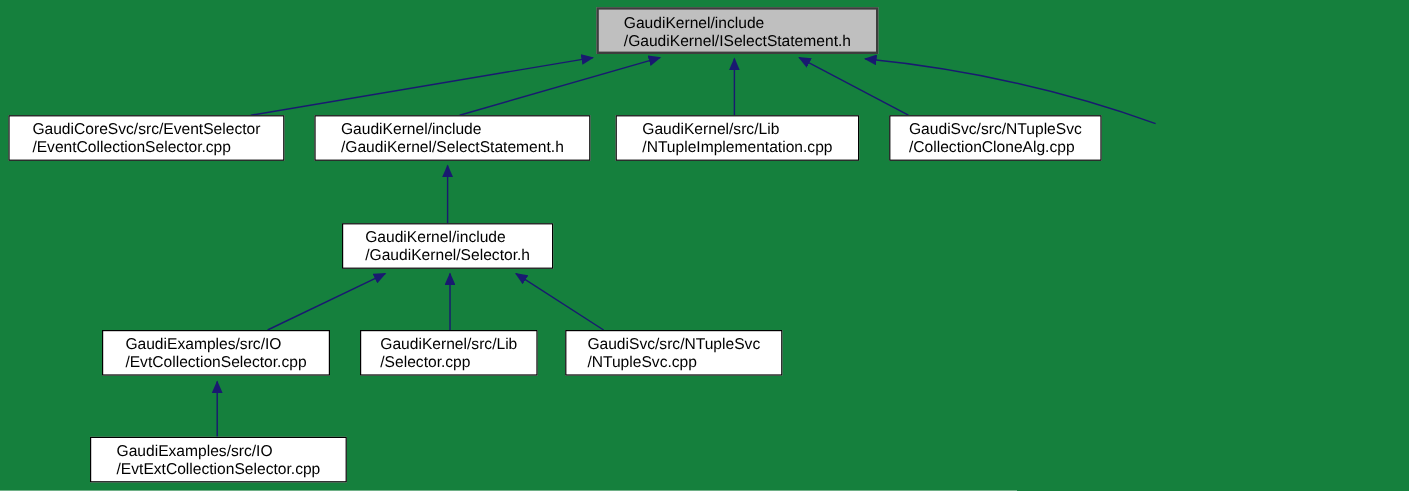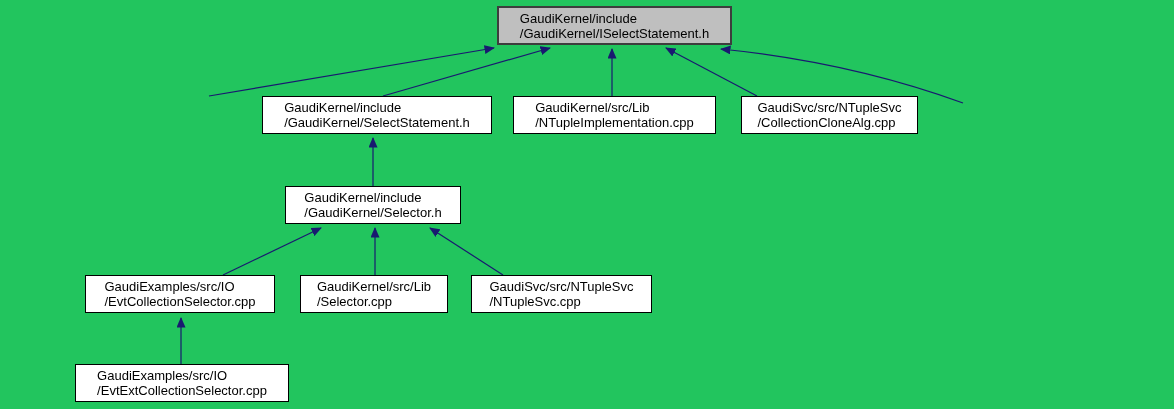--- a/index.html
+++ b/index.html
@@ -1,19 +1,19 @@
 <!DOCTYPE html>
 <html><head>
 <meta charset="utf-8">
 <style>
   html,body{margin:0;padding:0;background:#ffffff;}
   #graph{
     position:relative;
     width:1174px;height:409px;
-    background:#22c55e;
+    background:#15803d;
     font-family:"Liberation Sans", sans-serif;
     overflow:hidden;
   }
   #edges{position:absolute;left:0;top:0;width:1174px;height:409px;}
   .node{
     position:absolute;
     box-sizing:border-box;
     background:#ffffff;
     border:1px solid #000000;
     display:flex;
@@ -55,20 +55,24 @@
     <path class="edge" d="M375,275 L375,228" marker-end="url(#arrow)"></path>
     <path class="edge" d="M503,275 L430,228" marker-end="url(#arrow)"></path>
     <path class="edge" d="M181,364 L181,318" marker-end="url(#arrow)"></path>
   </svg>
 
   <div class="node highlight" style="left:497px;top:6px;width:235px;height:39px;">
     <div class="lbl">GaudiKernel/include
 /GaudiKernel/ISelectStatement.h</div>
   </div>
 
+  <div class="node" style="left:7px;top:96px;width:230px;height:38px;">
+    <div class="lbl">GaudiCoreSvc/src/EventSelector
+/EventCollectionSelector.cpp</div>
+  </div>
 
   <div class="node" style="left:262px;top:96px;width:230px;height:38px;">
     <div class="lbl">GaudiKernel/include
 /GaudiKernel/SelectStatement.h</div>
   </div>
 
   <div class="node" style="left:513px;top:96px;width:203px;height:38px;">
     <div class="lbl">GaudiKernel/src/Lib
 /NTupleImplementation.cpp</div>
   </div>

